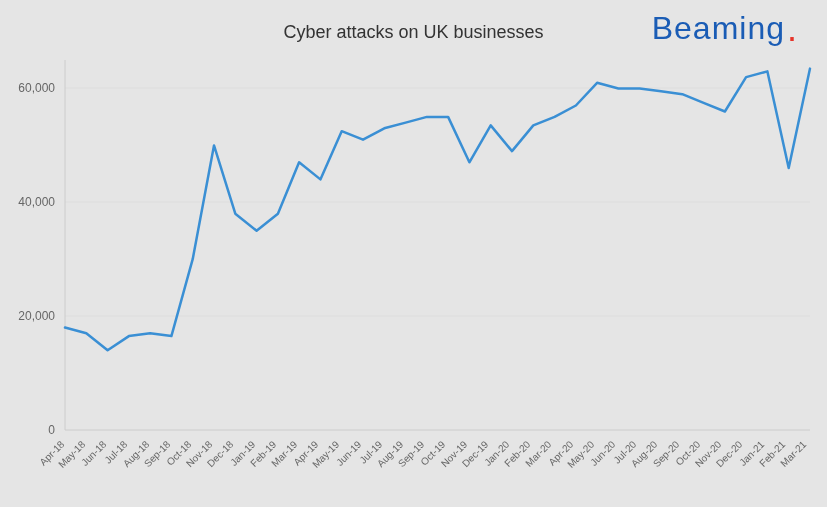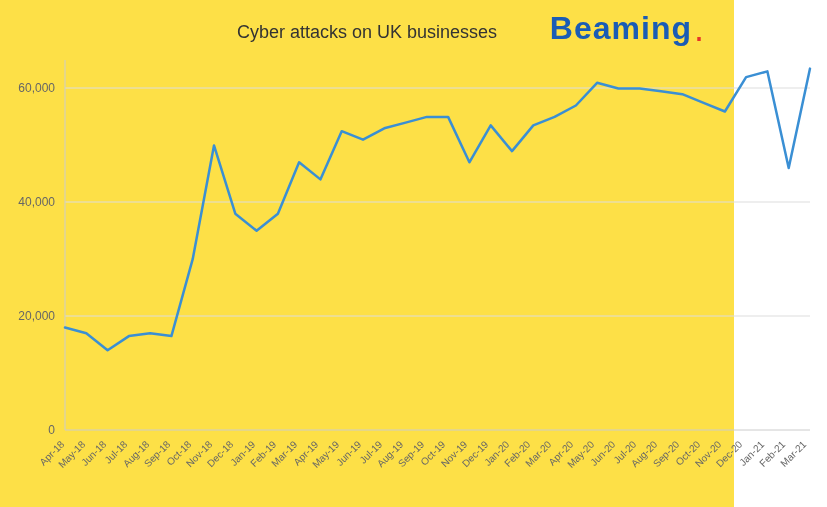--- a/index.html
+++ b/index.html
@@ -5,42 +5,42 @@
     * { margin: 0; padding: 0; box-sizing: border-box; }
     body {
       width: 827px;
       height: 507px;
       background: #fff;
       font-family: Arial, sans-serif;
       overflow: hidden;
     }
     .chart-container {
       position: relative;
-      width: 734px;
+      width: 827px;
       height: 507px;
-      background: #fde047;
+      background: #e5e5e5;
     }
     .chart-title {
       text-align: center;
       font-size: 18px;
       font-weight: 400;
       color: #333;
       padding-top: 22px;
       margin-bottom: 10px;
     }
     .logo-area {
       position: absolute;
       top: 10px;
       right: 30px;
       display: flex;
       align-items: center;
     }
     .logo-text {
       font-size: 32px;
-      font-weight: 700;
+      font-weight: 400;
       color: #1a5cb5;
       letter-spacing: 1px;
     }
     .logo-dot {
       color: #e63329;
       font-size: 36px;
       line-height: 1;
       margin-left: 2px;
     }
     svg.chart {

